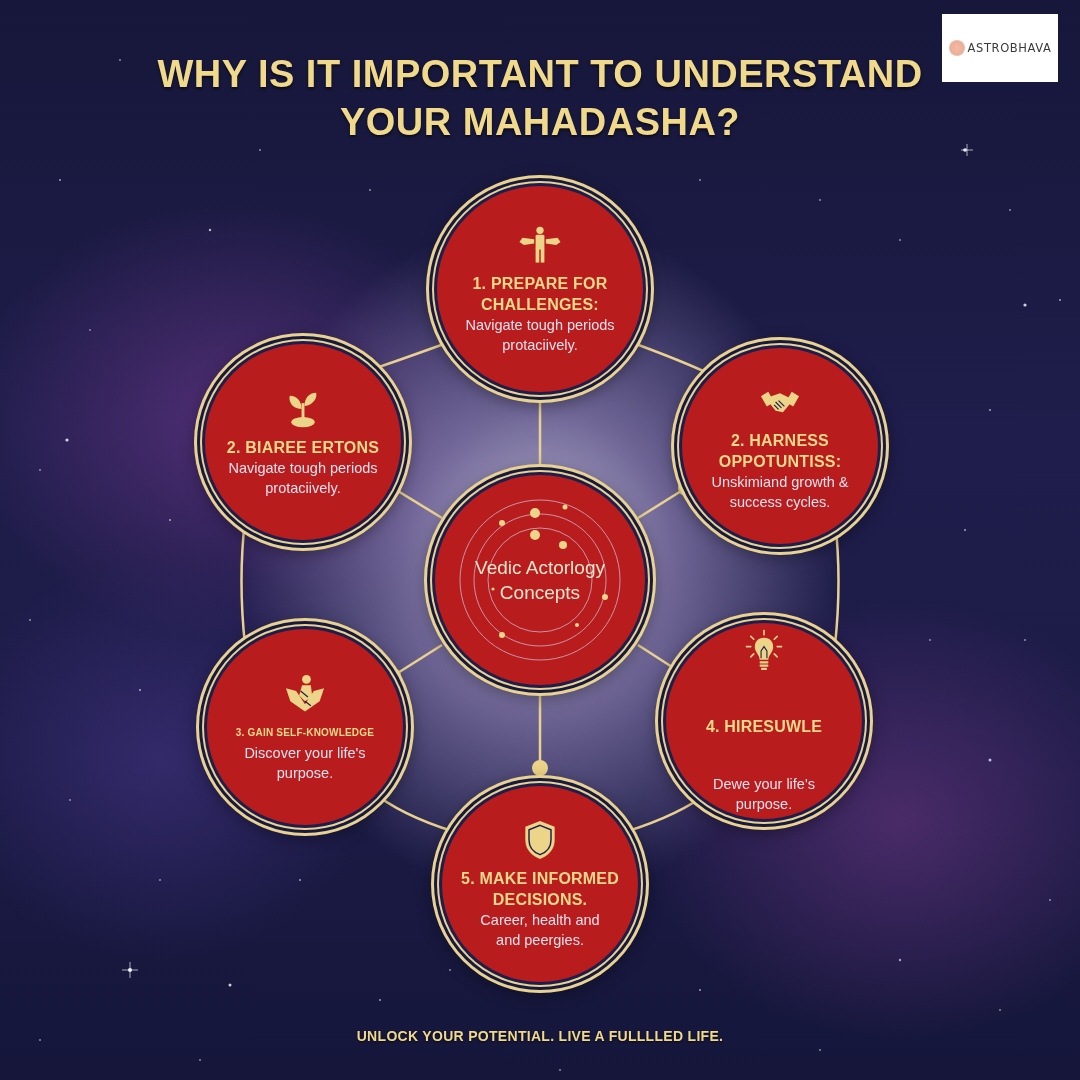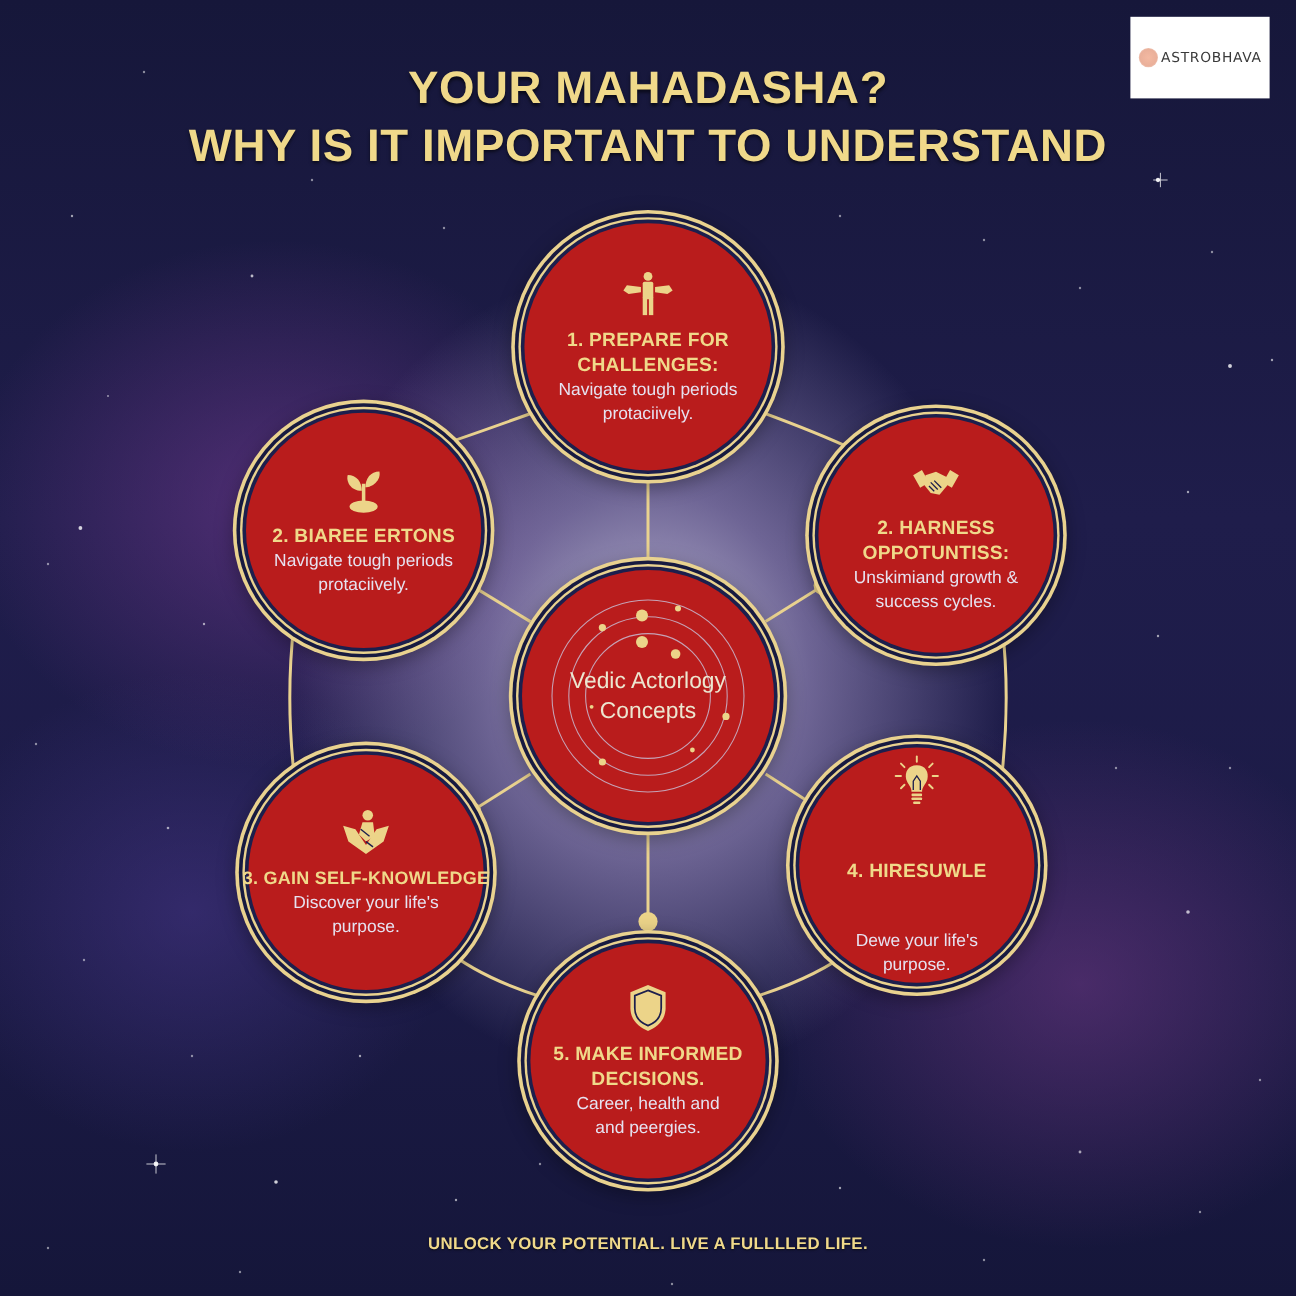--- a/index.html
+++ b/index.html
@@ -112,22 +112,22 @@
   </g>
   <g stroke="#ffffff" stroke-width="0.8" opacity="0.8">
     <line x1="967" y1="144" x2="967" y2="156"></line>
       <line x1="961" y1="150" x2="973" y2="150"></line>
     <line x1="130" y1="962" x2="130" y2="978"></line>
       <line x1="122" y1="970" x2="138" y2="970"></line>
   </g>
 </svg>
 
 <h1 class="title" style="margin:0;">
+  <span>WHY IS IT IMPORTANT TO UNDERSTAND</span>
   <span>YOUR MAHADASHA?</span>
-  <span>WHY IS IT IMPORTANT TO UNDERSTAND</span>
 </h1>
 
 <div class="logo">
   <span class="logo-mark"></span>
   <span class="logo-text">ASTROBHAVA</span>
 </div>
 
 <svg class="connectors" width="1080" height="1080" viewBox="0 0 1080 1080">
   <g fill="none" stroke="#e9d28f" stroke-width="2.5">
 
@@ -247,21 +247,21 @@
     <g fill="#ecd489">
       <circle cx="32" cy="10" r="6"></circle>
       <path d="M4 22 L18 26 L30 44 L42 26 L56 22 L50 40 L30 54 L10 40 Z"></path>
       <path d="M26 18 L38 18 L40 34 L30 40 L22 32 Z"></path>
     </g>
     <g stroke="#1c1f4d" stroke-width="1.6" fill="none">
       <path d="M24 26 L34 34"></path>
         <path d="M30 40 L38 46"></path>
     </g>
   </svg>
-  <div class="heading" style="font-size:15px;">
+  <div class="heading" style="font-size:10px;">
     <div>3. GAIN SELF-KNOWLEDGE</div>
   </div>
   <div class="desc">
     <div>Discover your life's</div>
     <div>purpose.</div>
   </div>
 </div>
 
 <div class="node" style="left:666px; top:623px; width:196px; height:196px;gap:37px;">
   <svg class="icon" viewBox="0 0 60 60">

